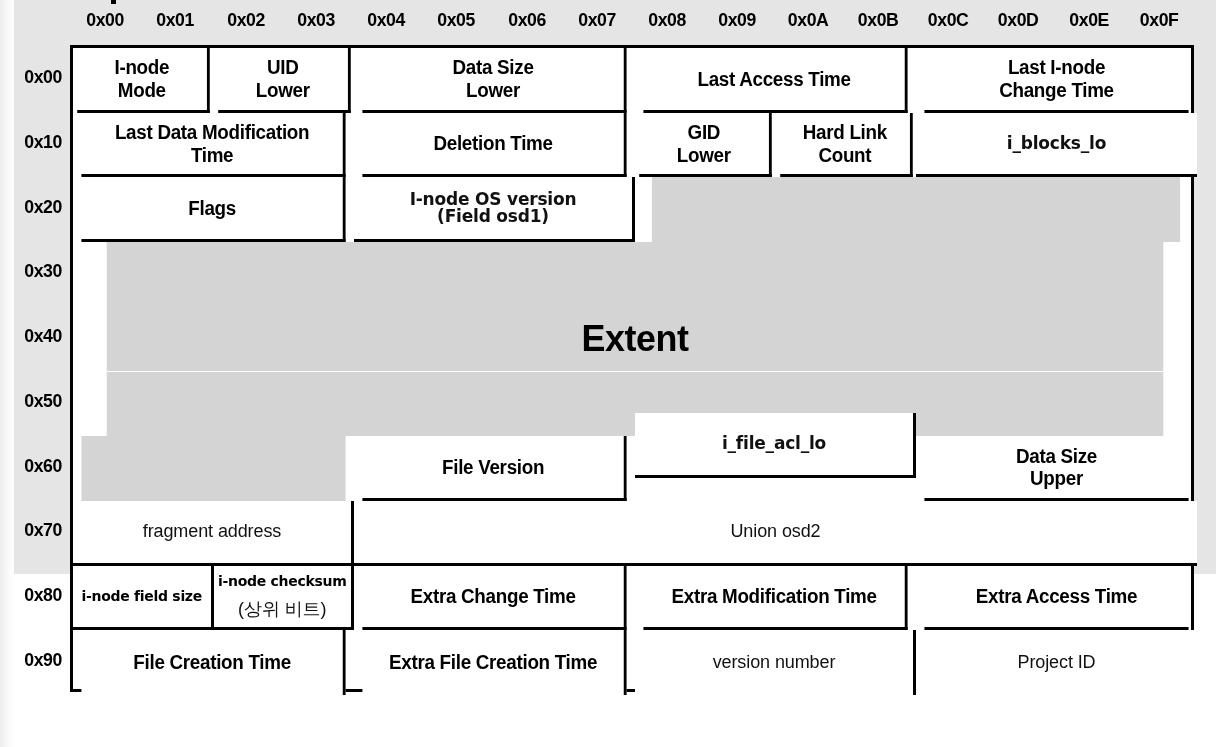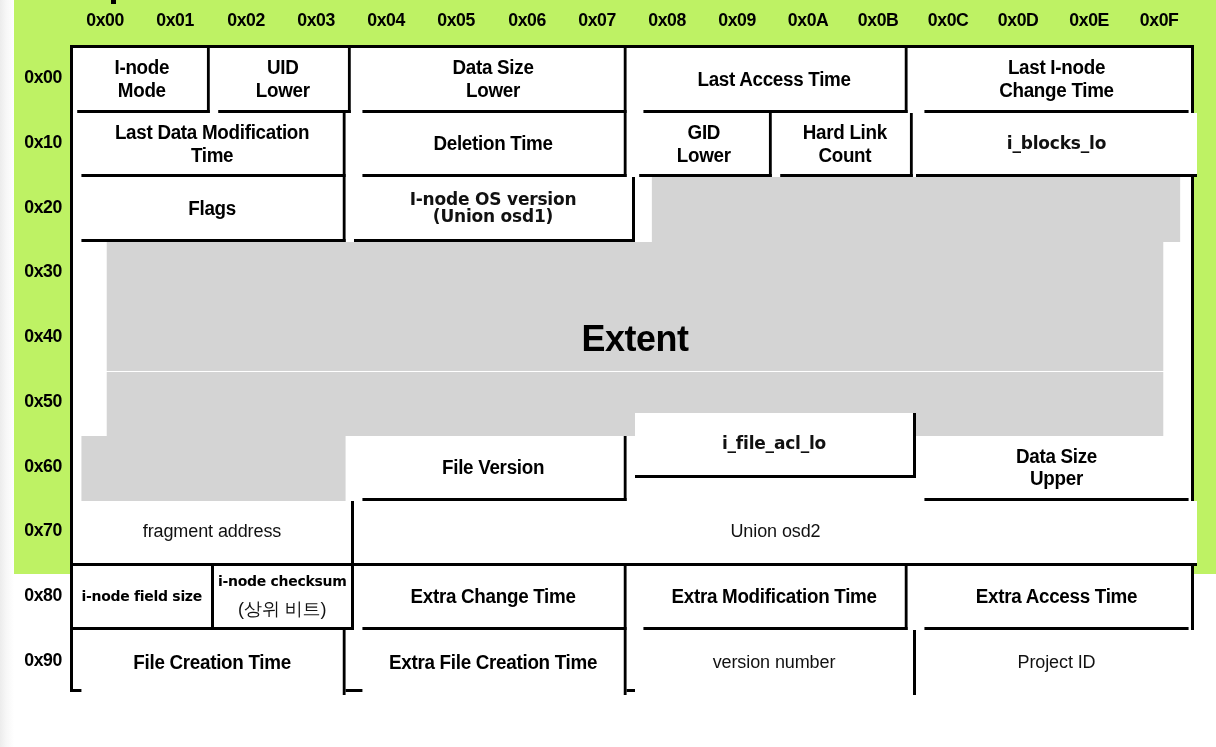--- a/index.html
+++ b/index.html
@@ -8,21 +8,21 @@
     width: 1216px; height: 747px;
     background: #ffffff;
     font-family: "Liberation Sans", sans-serif;
     overflow: hidden;
   }
 
   #page {
     position: relative;
     width: 1216px;
     height: 574px;
-    background: #bef264;
+    background: #e5e5e5;
   }
 
   
   #col-headers {
     position: absolute;
     left: 70px;
     top: 0px;
     width: 1124px;
     height: 40px;
     display: flex;
@@ -269,21 +269,21 @@
         </div>
       </div>
       <div class="cell t-heavy" style="left: 0px; top: 129.4px; width: 281px; height: 64.7px;">
         <div class="stack">
           <div>Flags</div>
         </div>
       </div>
       <div class="cell t-light" style="left: 281px; top: 129.4px; width: 281px; height: 64.7px;">
         <div class="stack">
           <div>I-node OS version</div>
-          <div style="margin-top: -3px;">(Union osd1)</div>
+          <div style="margin-top: -3px;">(Field osd1)</div>
         </div>
       </div>
       <div class="cell t-heavy gray no-right" style="left: 562px; top: 129.4px; width: 562px; height: 64.7px; border-right: none; border-bottom: none;"></div>
       <div class="cell t-heavy gray no-right" style="left: 0px; top: 194.1px; width: 1124px; height: 64.7px; border-right: none; border-bottom: none;"></div>
       <div class="cell t-heavy gray no-right" style="left: 0px; top: 258.8px; width: 1124px; height: 64.7px; border-right: none; border-bottom: none;"></div>
       <div class="cell t-heavy gray no-right" style="left: 0px; top: 323.5px; width: 1124px; height: 64.7px; border-right: none; border-bottom: none;"></div>
       <div class="cell t-heavy gray" style="left: 0px; top: 388.2px; width: 281px; height: 64.7px; border-right: none; border-bottom: none;"></div>
       <div class="cell t-heavy" style="left: 281px; top: 388.2px; width: 281px; height: 64.7px;">
         <div class="stack">
           <div>File Version</div>

